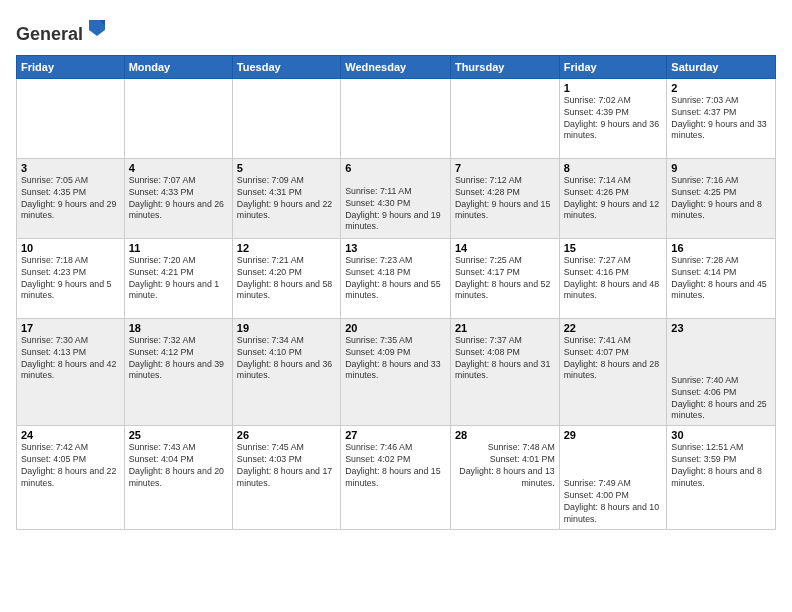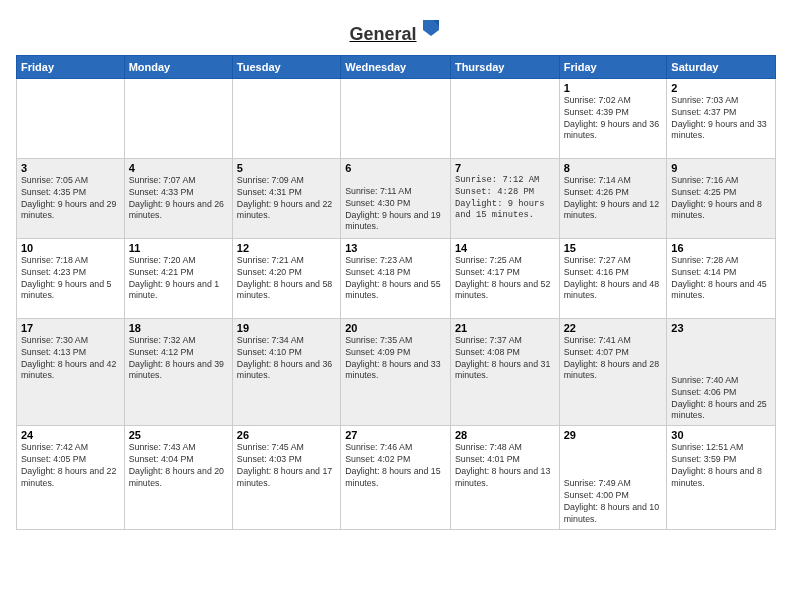--- a/index.html
+++ b/index.html
@@ -10,24 +10,23 @@
       height: 612px;
       overflow: hidden;
     }
     .page {
       width: 792px;
       height: 612px;
       padding: 16px;
     }
     .header {
       display: flex;
-      justify-content: center;
+      justify-content: flex-start;
       align-items: flex-start;
       margin-bottom: 10px;
-      text-decoration: underline;
     }
     .logo {
       display: flex;
       align-items: center;
     }
     .logo-text {
       font-size: 18px;
       font-weight: bold;
       line-height: 1.1;
     }
@@ -171,21 +170,21 @@
 Daylight: 9 hours and 22 minutes.</div>
           </td>
           <td>
             <div class="day-number">6</div>
             <div class="day-info" style="white-space: pre-line; margin-top: 12px;">Sunrise: 7:11 AM
 Sunset: 4:30 PM
 Daylight: 9 hours and 19 minutes.</div>
           </td>
           <td>
             <div class="day-number">7</div>
-            <div class="day-info" style="white-space: pre-line; font-family: Liberation Mono, monospace;">Sunrise: 7:12 AM
+            <div class="day-info" style="white-space: pre-line;">Sunrise: 7:12 AM
 Sunset: 4:28 PM
 Daylight: 9 hours and 15 minutes.</div>
           </td>
           <td>
             <div class="day-number">8</div>
             <div class="day-info" style="white-space: pre-line;">Sunrise: 7:14 AM
 Sunset: 4:26 PM
 Daylight: 9 hours and 12 minutes.</div>
           </td>
           <td>
@@ -303,21 +302,21 @@
 Daylight: 8 hours and 17 minutes.</div>
           </td>
           <td>
             <div class="day-number">27</div>
             <div class="day-info" style="white-space: pre-line;">Sunrise: 7:46 AM
 Sunset: 4:02 PM
 Daylight: 8 hours and 15 minutes.</div>
           </td>
           <td>
             <div class="day-number">28</div>
-            <div class="day-info" style="white-space: pre-line;">Sunrise: 7:48 AM
+            <div class="day-info" style="white-space: pre-line; text-align: right;">Sunrise: 7:48 AM
 Sunset: 4:01 PM
 Daylight: 8 hours and 13 minutes.</div>
           </td>
           <td>
             <div class="day-number">29</div>
             <div class="day-info" style="white-space: pre-line; margin-top: 37px;">Sunrise: 7:49 AM
 Sunset: 4:00 PM
 Daylight: 8 hours and 10 minutes.</div>
           </td>
           <td>

